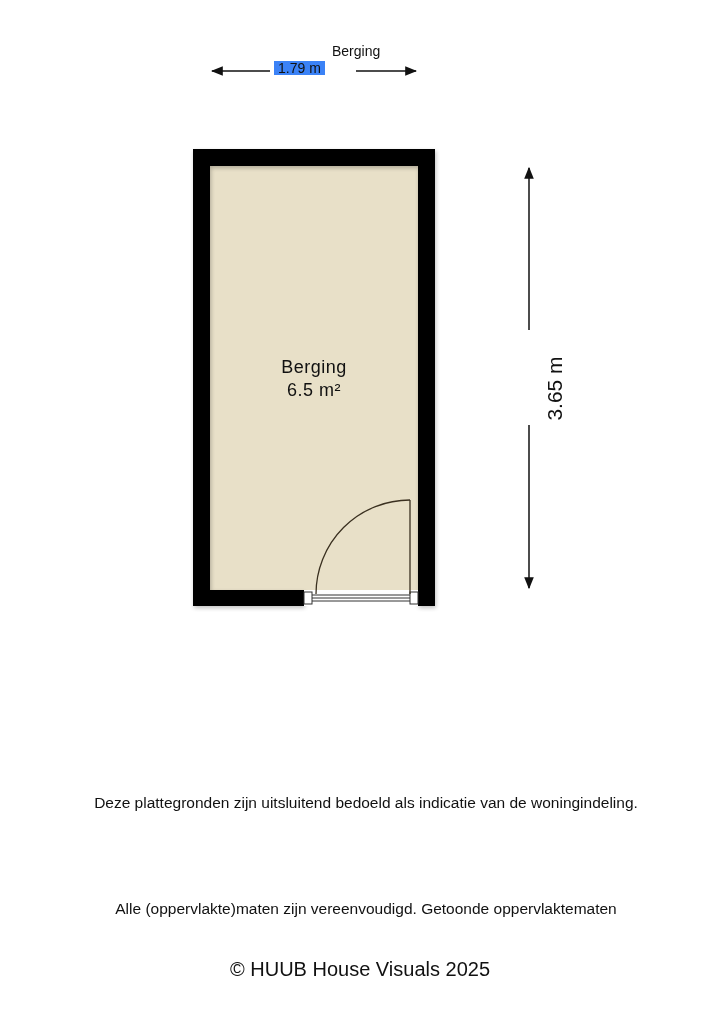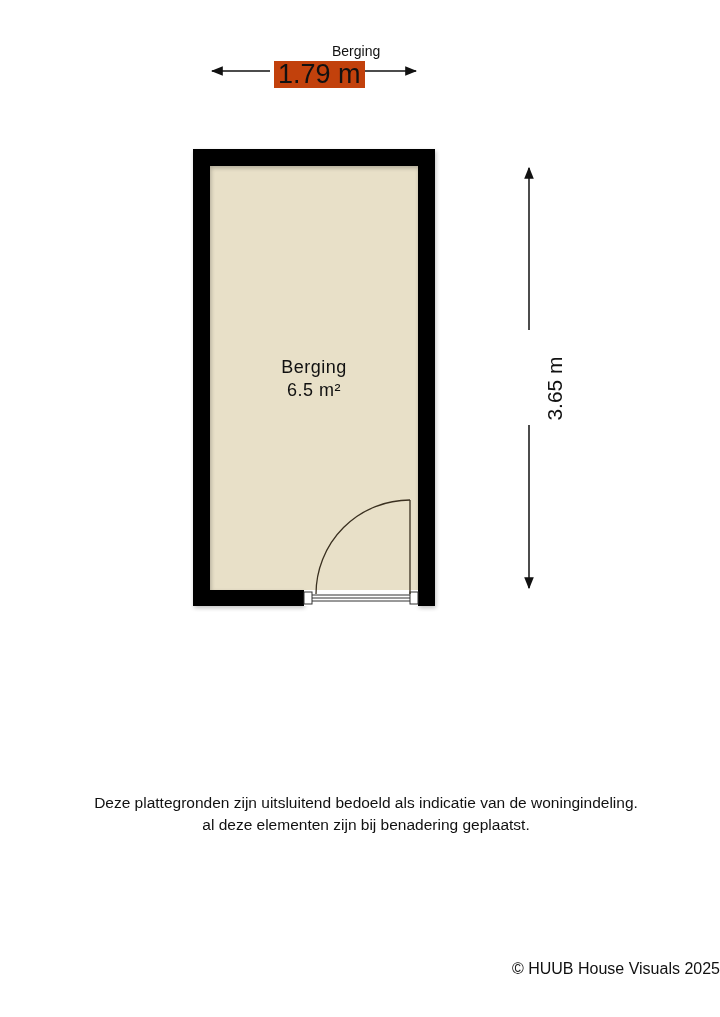--- a/index.html
+++ b/index.html
@@ -1,19 +1,19 @@
 <!DOCTYPE html>
 <html><head>
 <meta charset="utf-8">
 <style>
   html, body { margin: 0; padding: 0; background: #ffffff; }
   body { width: 720px; height: 1017px; position: relative; overflow: hidden;
          font-family: "Liberation Sans", sans-serif; color: #111; }
   #plan { position: absolute; left: 0; top: 0; width: 720px; height: 1017px; }
-  .dim-label { position: absolute; font-size: 27px; color: #111; background: #c2410c; padding: 0 4px; line-height: 1; }
+  .dim-label { position: absolute; font-size: 14px; color: #111; background: #3b82f6; padding: 0 4px; line-height: 1; }
   .top-title { position: absolute; left: 332px; top: 43px; font-size: 14px; color: #111; }
   .room-label { position: absolute; left: 214px; width: 200px; text-align: center; font-size: 18px; letter-spacing: 0.5px; color: #111; line-height: 21px; }
   .vert-label { position: absolute; left: 514px; top: 378px; font-size: 21px; transform: rotate(-90deg); transform-origin: center center; width: 80px; text-align: center; background: #fff; line-height: 1; }
   .disclaimer { position: absolute; left: 0; width: 720px; text-align: center; font-size: 15.5px; line-height: 22px; color: #111; }
   .disclaimer p { margin: 0; padding-left: 12px; }
 </style>
 </head>
 <body>
 
 <svg id="plan" viewBox="0 0 720 1017" xmlns="http://www.w3.org/2000/svg">
@@ -67,19 +67,19 @@
 
 <div class="top-title">Berging</div>
 <div class="dim-label" style="left:274px; top:61px;">1.79 m</div>
 <div class="vert-label">3.65 m</div>
 
 <div class="room-label" style="top:357px;">Berging</div>
 <div class="room-label" style="top:380px;">6.5 m²</div>
 
 <div class="disclaimer" style="top:792px;">
   <p>Deze plattegronden zijn uitsluitend bedoeld als indicatie van de woningindeling.</p>
-  <p>al deze elementen zijn bij benadering geplaatst.</p>
 </div>
 
 <div class="disclaimer" style="top:898px;">
+  <p>Alle (oppervlakte)maten zijn vereenvoudigd. Getoonde oppervlaktematen</p>
 </div>
 
-<div class="disclaimer" style="top:958px; font-size:16px;text-align:right;">© HUUB House Visuals 2025</div>
+<div class="disclaimer" style="top:958px; font-size:20px;">© HUUB House Visuals 2025</div>
 
 </body></html>

